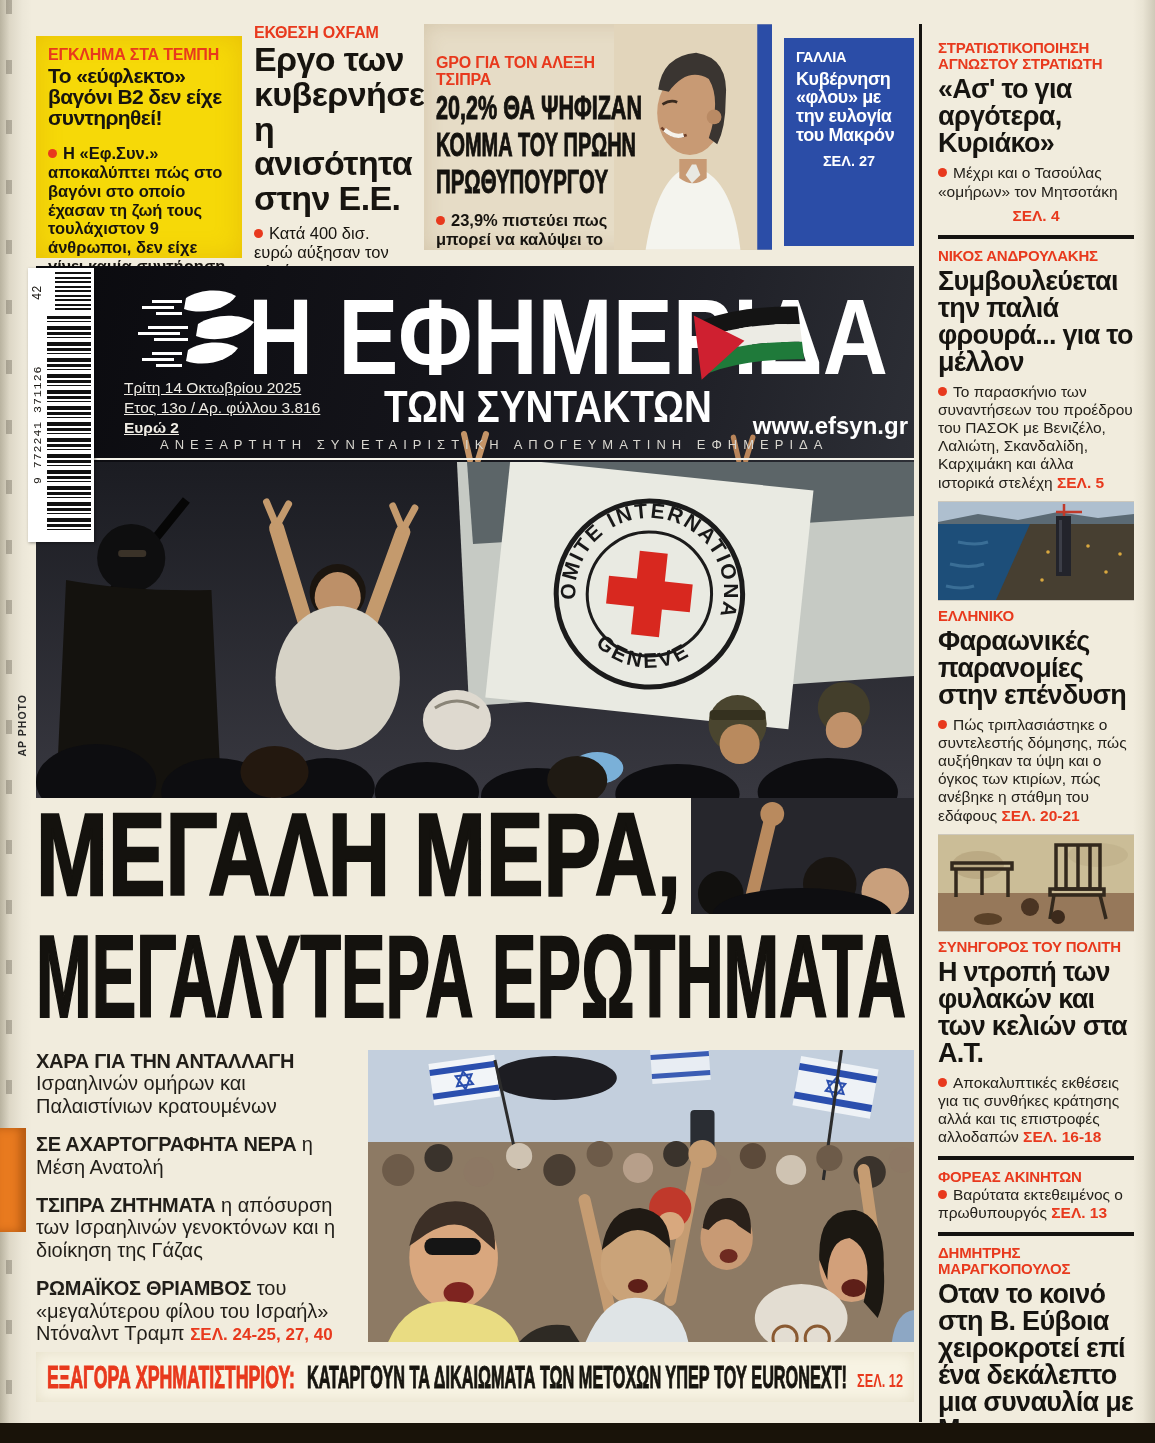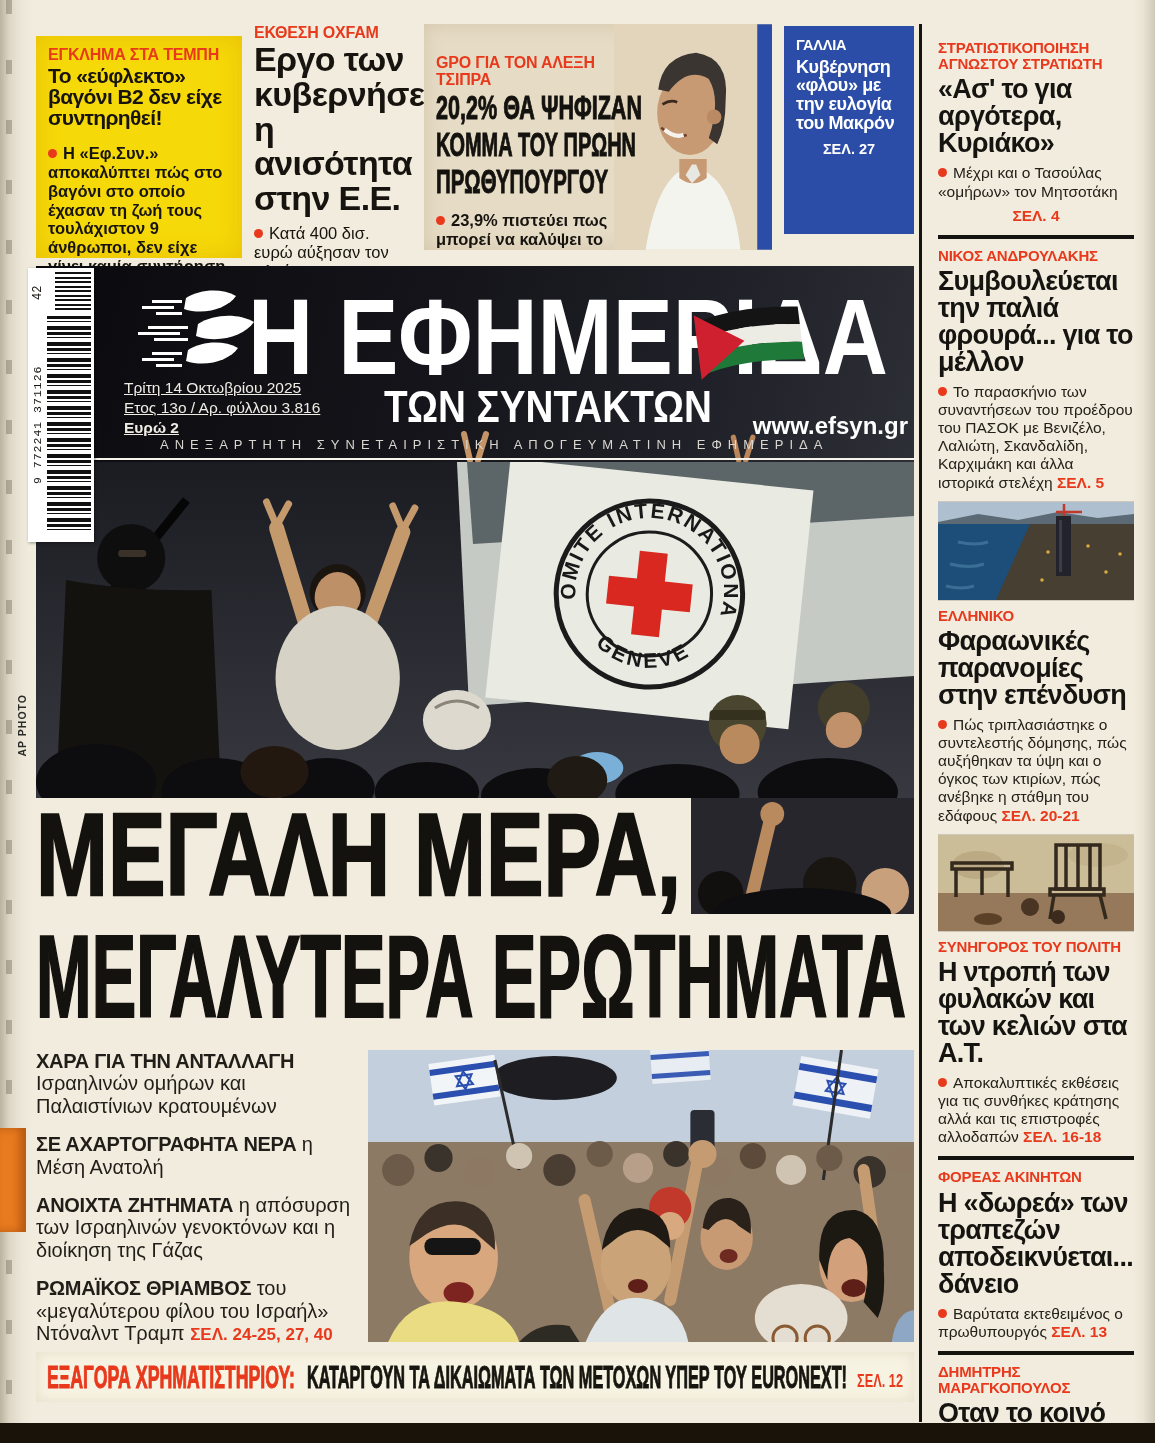--- a/index.html
+++ b/index.html
@@ -40,21 +40,21 @@
   .col-oxfam p{margin:0;font-size:16.5px;line-height:1.15;}
   .focus-row{display:flex;margin-top:4px;align-items:flex-start;}
   .focus-txt{font-weight:bold;font-size:17.5px;line-height:1.12;}
   .focus-txt .pref{display:block;margin-top:2px;font-size:16px;}
   .box-tsipras{flex:1;height:226px;background:#e6dcc6;position:relative;overflow:hidden;
     box-shadow:inset 0 0 20px rgba(140,110,60,.2);}
   .bt-inner{position:absolute;left:12px;top:8px;width:210px;margin-top:22px;}
   .bt-photo{position:absolute;right:0;top:0;height:100%;}
   .box-tsipras p{margin:6px 0 0;font-size:16.5px;line-height:1.15;font-weight:bold;}
   .box-tsipras .pref{display:block;margin-top:2px;font-size:17px;}
-  .box-france{width:130px;height:208px;margin-top:2px;background:var(--blue);color:#fff;
+  .box-france{width:130px;height:208px;margin-top:14px;background:var(--blue);color:#fff;
     padding:12px 12px;box-sizing:border-box;}
   .box-france .kicker{color:#fff;font-size:14.5px;}
   .box-france h2{margin:4px 0 0;font-size:18px;line-height:1.04;letter-spacing:-.4px;}
   .box-france .pref{color:#fff;font-size:14.5px;display:block;margin-top:8px;}
 
   
   .hero{position:relative;margin-top:8px;}
   .masthead{height:196px;position:relative;
     background:linear-gradient(105deg,#0a0a0e 0%,#14141a 45%,#202128 75%,#2d2f36 100%);}
   .pens{position:absolute;left:86px;top:24px;}
@@ -360,21 +360,21 @@
       <div class="lead-list">
         <div class="lead-item">
           <span class="ll">ΧΑΡΑ ΓΙΑ ΤΗΝ ΑΝΤΑΛΛΑΓΗ</span>
           <span>Ισραηλινών ομήρων και Παλαιστίνιων κρατουμένων</span>
         </div>
         <div class="lead-item">
           <span class="ll">ΣΕ ΑΧΑΡΤΟΓΡΑΦΗΤΑ ΝΕΡΑ</span>
           <span>η Μέση Ανατολή</span>
         </div>
         <div class="lead-item">
-          <span class="ll">ΑΝΟΙΧΤΑ ΖΗΤΗΜΑΤΑ</span>
+          <span class="ll">ΤΣΙΠΡΑ ΖΗΤΗΜΑΤΑ</span>
           <span>η απόσυρση των Ισραηλινών γενοκτόνων και η διοίκηση της Γάζας</span>
         </div>
         <div class="lead-item">
           <span class="ll">ΡΩΜΑΪΚΟΣ ΘΡΙΑΜΒΟΣ</span>
           <span>του «μεγαλύτερου φίλου του Ισραήλ» Ντόναλντ Τραμπ</span>
           <span class="pref">ΣΕΛ. 24-25, 27, 40</span>
         </div>
       </div>
       <div class="photo-crowd">
         <svg width="100%" height="292" viewBox="0 0 542 292" preserveAspectRatio="none">
@@ -538,21 +538,20 @@
     <section class="rail-sec">
       <div class="kicker">ΣΥΝΗΓΟΡΟΣ ΤΟΥ ΠΟΛΙΤΗ</div>
       <h3 class="rail-hl">Η ντροπή των φυλακών και των κελιών στα Α.Τ.</h3>
       <p class="rail-sum"><span class="dot"></span><span>Αποκαλυπτικές εκθέσεις για τις συνθήκες κράτησης αλλά και τις επιστροφές αλλοδαπών</span> <span class="pref">ΣΕΛ. 16-18</span></p>
     </section>
 
     <div class="rail-rule"></div>
 
     <section class="rail-sec">
       <div class="kicker">ΦΟΡΕΑΣ ΑΚΙΝΗΤΩΝ</div>
-      <h3 class="rail-hl">Η «δωρεά» των τραπεζών αποδεικνύεται... δάνειο</h3>
       <p class="rail-sum"><span class="dot"></span><span>Βαρύτατα εκτεθειμένος ο πρωθυπουργός</span> <span class="pref">ΣΕΛ. 13</span></p>
     </section>
 
     <div class="rail-rule"></div>
 
     <section class="rail-sec">
       <div class="kicker">ΔΗΜΗΤΡΗΣ ΜΑΡΑΓΚΟΠΟΥΛΟΣ</div>
       <h3 class="rail-hl"><span>Οταν το κοινό στη Β. Εύβοια χειροκροτεί επί ένα δεκάλεπτο μια συναυλία με Μπαχ και Βιβάλντι</span> </h3>
     </section>
   </div>

